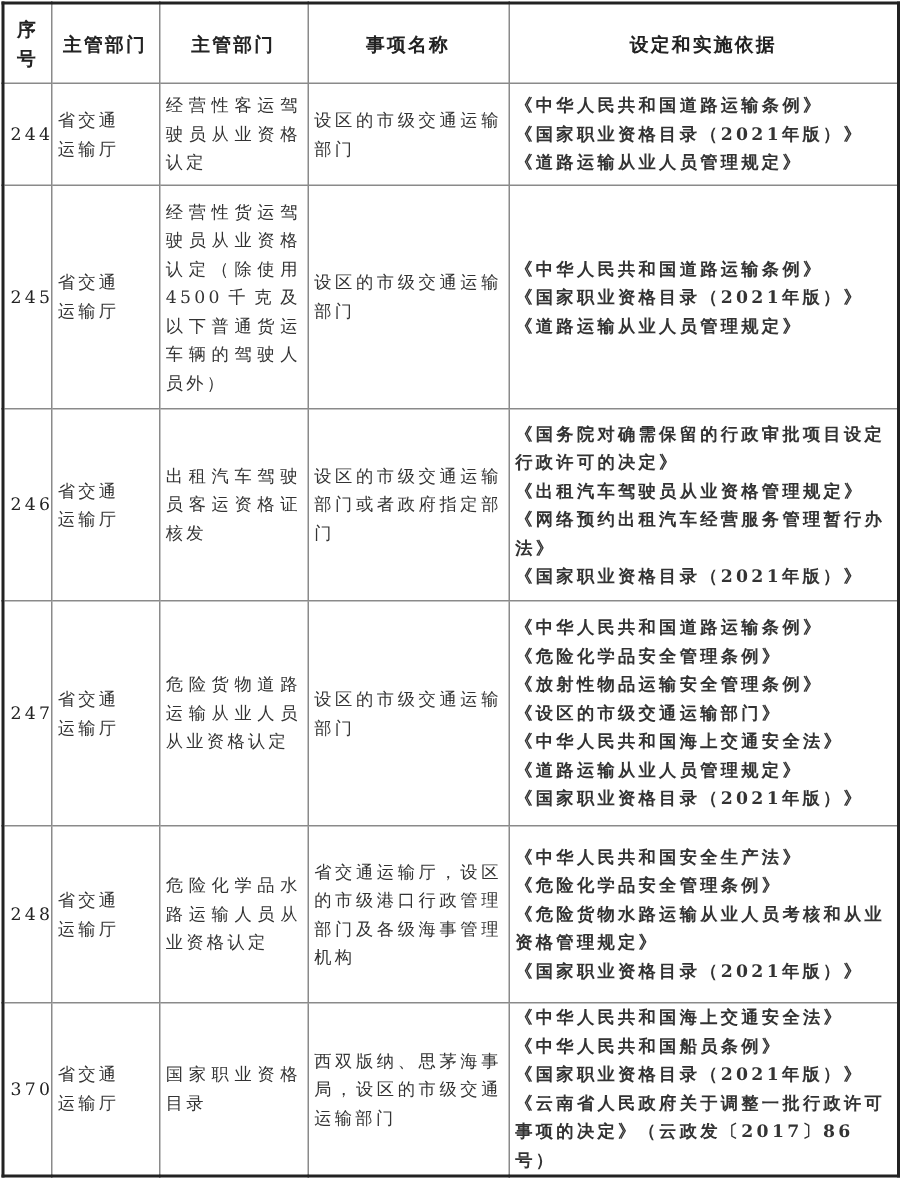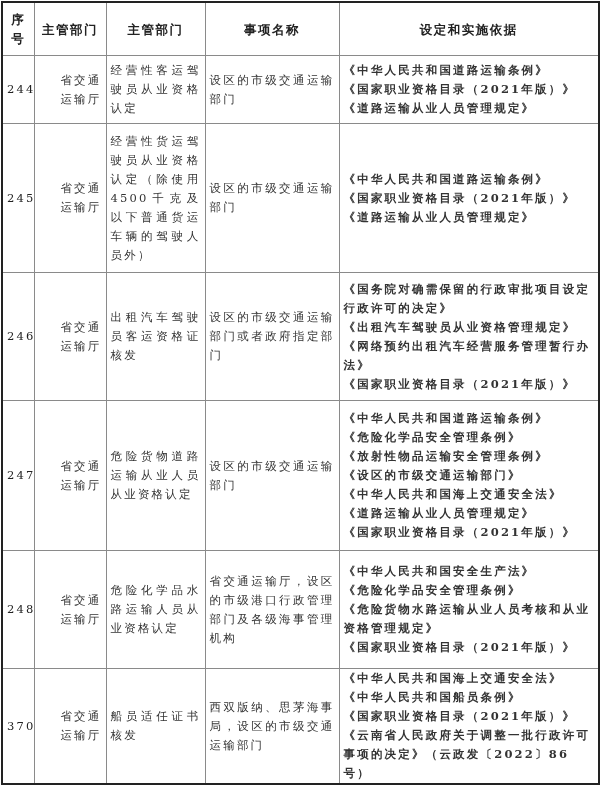--- a/index.html
+++ b/index.html
@@ -17,21 +17,21 @@
     letter-spacing: 2.2px;
     vertical-align: middle;
   }
   table.doc th {
     font-family: "DejaVu Sans", "Liberation Sans", sans-serif;
     font-weight: bold; color: #222; font-size: 12.5px; letter-spacing: 1.5px;
     text-align: center; height: 52px;
   }
   th.seq { line-height: 18px; padding: 0 2px; }
   td.num { text-align: right; font-size: 12.5px; letter-spacing: 0; color: #222; padding: 0 2px; }
-  td.dept { text-align: right; }
+  td.dept { text-align: left; }
   td.item, td.agency { text-align: justify; text-align-last: left; }
   td.basis { padding-left: 8px; }
   .line { display: block; white-space: nowrap; }
   .para { display: block; font-weight: bold; }
 </style>
 </head>
 <body>
 
 <table class="doc">
   <colgroup>
@@ -135,23 +135,23 @@
         <span class="para">《国家职业资格目录（2021年版）》</span>
       </td>
     </tr>
 
     <tr style="height:114px">
       <td class="num">370</td>
       <td class="dept">
         <span class="line">省交通</span>
         <span class="line">运输厅</span>
       </td>
-      <td class="item">船员适任证书核发</td>
+      <td class="item">国家职业资格目录</td>
       <td class="agency">西双版纳、思茅海事局，设区的市级交通运输部门</td>
       <td class="basis">
         <span class="para">《中华人民共和国海上交通安全法》</span>
         <span class="para">《中华人民共和国船员条例》</span>
         <span class="para">《国家职业资格目录（2021年版）》</span>
-        <span class="para">《云南省人民政府关于调整一批行政许可事项的决定》（云政发〔2022〕86号）</span>
+        <span class="para">《云南省人民政府关于调整一批行政许可事项的决定》（云政发〔2017〕86号）</span>
       </td>
     </tr>
   </tbody>
 </table>
 
 </body></html>

